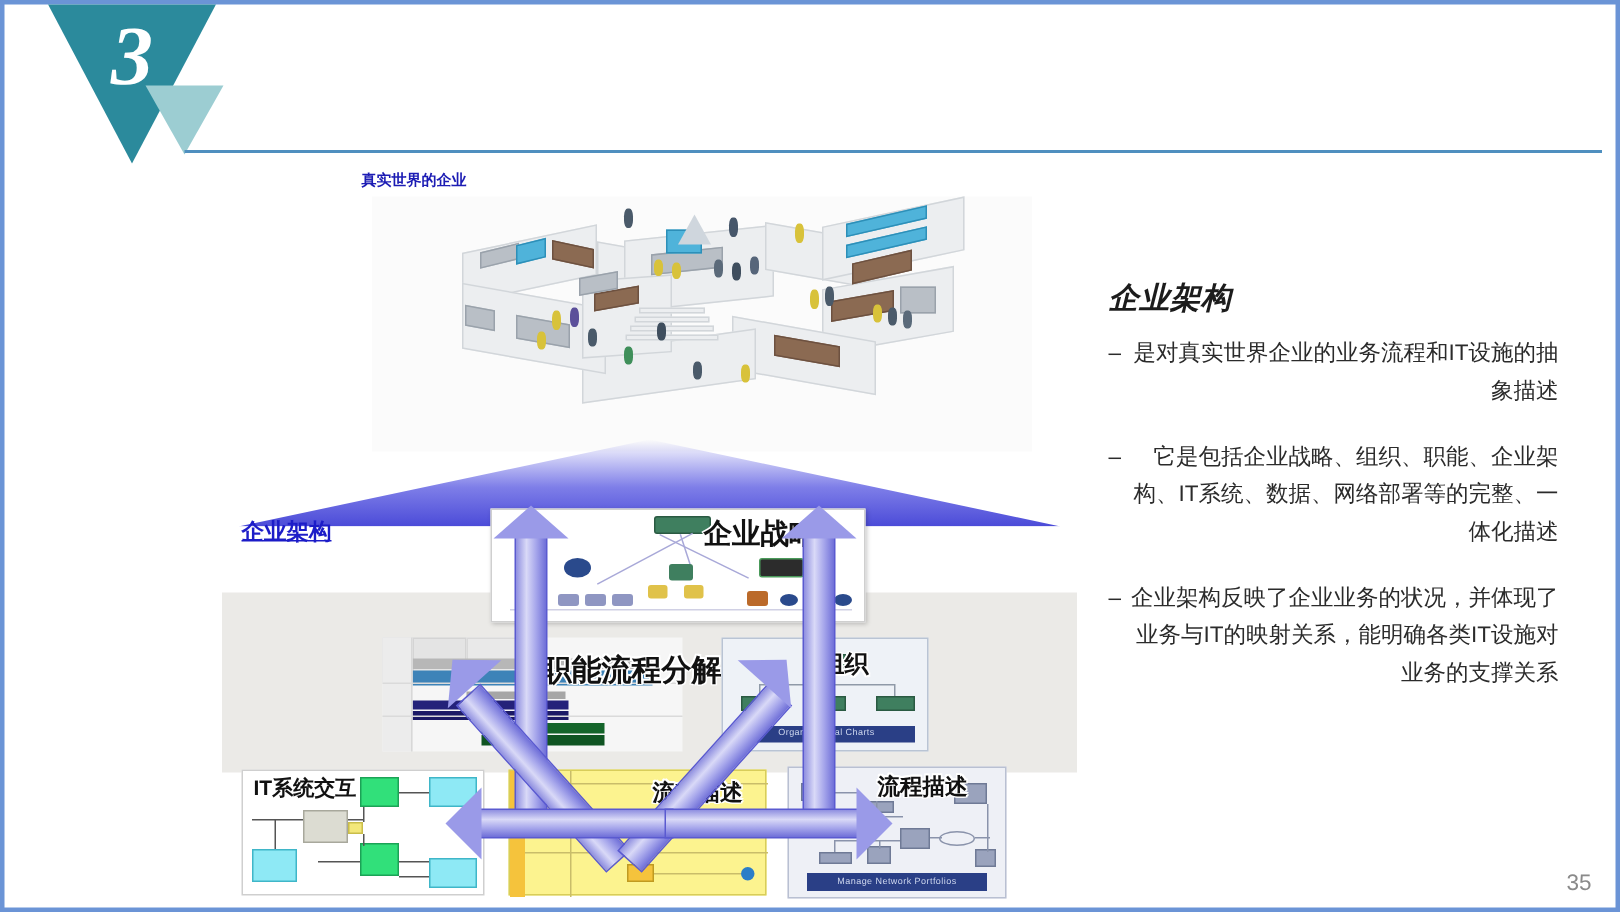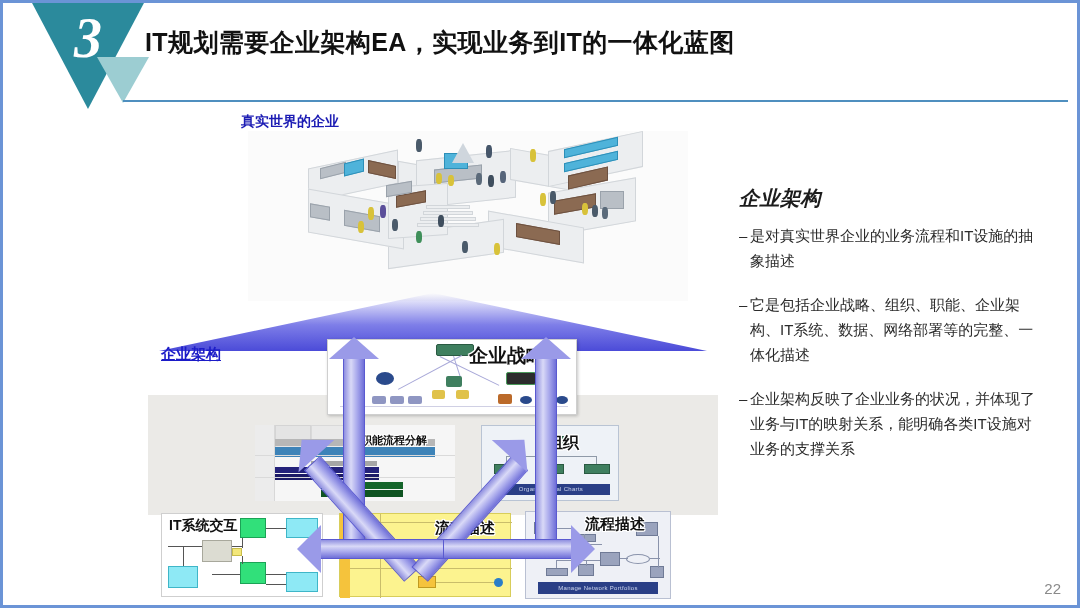--- a/index.html
+++ b/index.html
@@ -53,21 +53,21 @@
   .rt-panel { position: absolute; left: 736px; top: 182px; width: 300px; }
   .rt-head {
     font-size: 20px; font-weight: bold; font-style: italic;
     color: #1c1c1c; margin-bottom: 11px; letter-spacing: 0.5px;
   }
   .rt-item {
     display: flex; font-size: 15px; line-height: 25px;
     color: #2b2b2b; margin-bottom: 19px;
   }
   .rt-dash { flex: 0 0 11px; }
-  .rt-txt { flex: 1; }
+  .rt-txt { flex: 1; text-align: right; }
 
   
   .pagenum {
     position: absolute; right: 16px; bottom: 8px;
     font-size: 15px; color: #8a8a8a;
   }
 
   
   #diagram { position: absolute; left: 140px; top: 104px; width: 580px; height: 498px; }
 
@@ -146,21 +146,20 @@
   .parr-head { position: absolute; width: 0; height: 0; }
 </style>
 </head>
 <body>
 
 <div id="slide">
 
   <div class="hdr-tri-main"></div>
   <div class="hdr-tri-small"></div>
   <div class="hdr-num">3</div>
-  <div class="hdr-title">IT规划需要企业架构EA，实现业务到IT的一体化蓝图</div>
   <div class="hdr-rule"></div>
 
   <div class="rt-panel">
     <div class="rt-head">企业架构</div>
 
     <div class="rt-item">
       <span class="rt-dash">–</span>
       <span class="rt-txt">是对真实世界企业的业务流程和IT设施的抽象描述</span>
     </div>
     <div class="rt-item">
@@ -168,21 +167,21 @@
       <span class="rt-txt">它是包括企业战略、组织、职能、企业架构、IT系统、数据、网络部署等的完整、一体化描述</span>
     </div>
     <div class="rt-item">
       <span class="rt-dash">–</span>
       <span class="rt-txt">企业架构反映了企业业务的状况，并体现了业务与IT的映射关系，能明确各类IT设施对业务的支撑关系</span>
     </div>
   </div>
 
   <div id="diagram">
 
-    <div class="lbl lbl-blue" style="left:98px;top:6px;font-size:14px;">真实世界的企业</div>
+    <div class="lbl lbl-blue" style="left:98px;top:6px;font-size:10px;">真实世界的企业</div>
 
     <div class="rw-box">
 
       <div class="rw-plat" style="left:60px;top:28px;width:90px;height:34px;transform:skewY(-12deg);"></div>
       <div class="rw-plat" style="left:150px;top:36px;width:70px;height:26px;transform:skewY(10deg);"></div>
       <div class="rw-plat" style="left:168px;top:24px;width:100px;height:48px;transform:skewY(-6deg);"></div>
       <div class="rw-plat" style="left:262px;top:24px;width:80px;height:32px;transform:skewY(10deg);"></div>
       <div class="rw-plat" style="left:300px;top:10px;width:95px;height:36px;transform:skewY(-12deg);"></div>
       <div class="rw-plat" style="left:300px;top:54px;width:88px;height:44px;transform:skewY(-10deg);"></div>
       <div class="rw-plat" style="left:240px;top:88px;width:96px;height:36px;transform:skewY(10deg);"></div>
@@ -273,21 +272,21 @@
       <div class="ft-row" style="left:20px;top:22px;width:160px;height:10px;background:#3d83b8;"></div>
       <div class="ft-row" style="left:56px;top:36px;width:66px;height:5px;background:#a6a6a6;"></div>
       <div class="ft-row" style="left:20px;top:42px;width:104px;height:6px;background:#24227a;"></div>
       <div class="ft-row" style="left:20px;top:49px;width:104px;height:6px;background:#1c1a66;"></div>
       <div class="ft-row" style="left:66px;top:57px;width:82px;height:7px;background:#14642a;"></div>
       <div class="ft-row" style="left:66px;top:65px;width:82px;height:7px;background:#0f5422;"></div>
       <div class="ft-row" style="left:0;top:0;width:20px;height:76px;background:#ececec;border-right:1px solid #d8d8d8;"></div>
       <div class="ft-row" style="left:0;top:30px;width:200px;height:1px;background:#dadada;"></div>
       <div class="ft-row" style="left:0;top:52px;width:200px;height:1px;background:#dadada;"></div>
     </div>
-    <div class="lbl lbl-dk" style="left:218px;top:326px;font-size:11px;">职能流程分解</div>
+    <div class="lbl lbl-dk" style="left:218px;top:326px;font-size:20px;">职能流程分解</div>
 
     <div class="card" style="left:338px;top:318px;width:138px;height:76px;background:#eef2f7;border:1px solid #b9c4d4;">
       <div class="org-node" style="left:56px;top:10px;width:26px;height:10px;"></div>
       <div class="org-line" style="left:68px;top:20px;width:1px;height:10px;"></div>
       <div class="org-line" style="left:24px;top:30px;width:90px;height:1px;"></div>
       <div class="org-line" style="left:24px;top:30px;width:1px;height:8px;"></div>
       <div class="org-line" style="left:68px;top:30px;width:1px;height:8px;"></div>
       <div class="org-line" style="left:114px;top:30px;width:1px;height:8px;"></div>
       <div class="org-node" style="left:12px;top:38px;width:26px;height:10px;"></div>
       <div class="org-node" style="left:56px;top:38px;width:26px;height:10px;"></div>
@@ -393,15 +392,15 @@
     <div class="parr">
       <div class="parr-shaft" style="left:300px;top:432px;width:132px;height:20px;
            background:linear-gradient(to bottom,#8f8fe0 0%,#d9d9f7 35%,#a9a9ec 65%,#6f6fd8 100%);"></div>
       <div class="parr-head" style="left:428px;top:418px;
            border-top:24px solid transparent;border-bottom:24px solid transparent;
            border-left:24px solid #9a9ae8;"></div>
     </div>
 
   </div>
 
-  <div class="pagenum">22</div>
+  <div class="pagenum">35</div>
 
 </div>
 
 </body></html>

